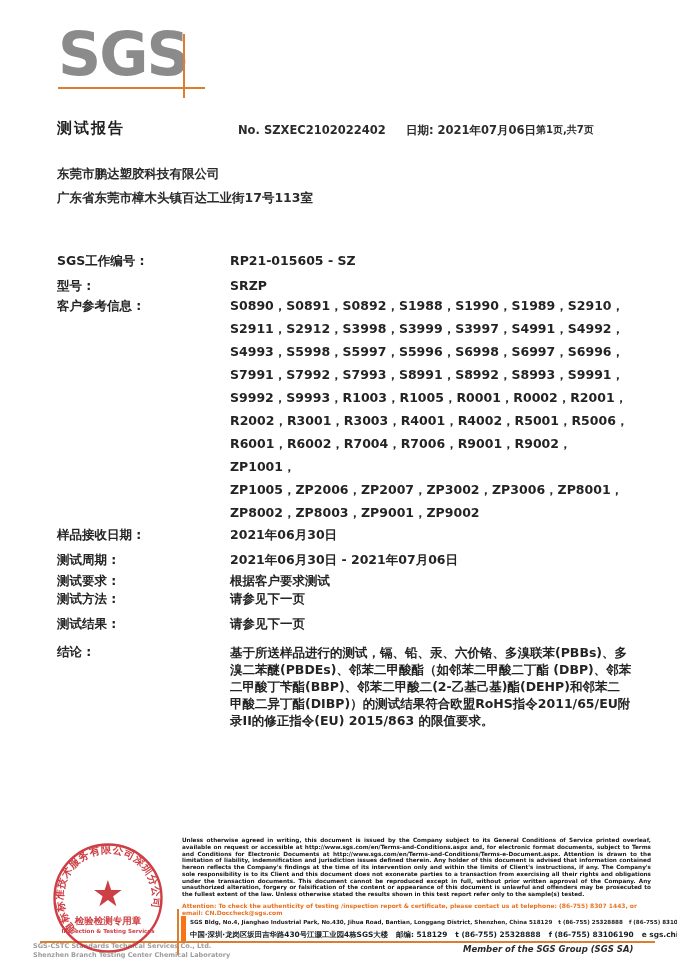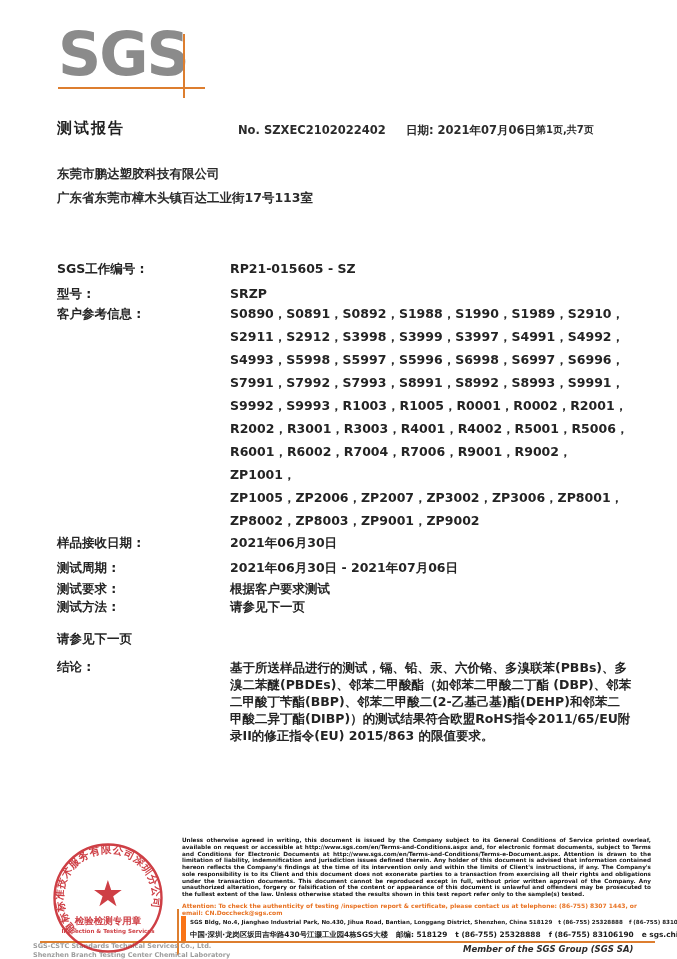--- a/index.html
+++ b/index.html
@@ -21,27 +21,27 @@
   .header-page{position:absolute;left:536px;top:123px;font-size:10px;font-weight:700;}
   
   .applicant{position:absolute;left:57px;top:162px;font-size:12.5px;font-weight:700;line-height:24px;}
   
   .main{position:absolute;left:57px;top:253px;width:575px;font-size:12.5px;
     font-weight:700;color:#242424;}
   .intro{margin-bottom:10px;line-height:16px;}
   .frow{display:flex;align-items:flex-start;}
   .flabel{width:173px;flex:0 0 173px;line-height:16px;}
   .fvalue{flex:1;line-height:16px;}
-  .r-job{margin-bottom:9px;margin-top:8px;}
+  .r-job{margin-bottom:9px;}
   .r-model{margin-bottom:0px;}
   .ref-lines div{line-height:23px;}
   .r-received{margin-top:3px;margin-bottom:9px;align-items:center;}
   .r-period{margin-bottom:5px;}
   .r-request{margin-bottom:2px;}
-  .r-method{margin-bottom:16px;align-items:center;}
+  .r-method{margin-bottom:9px;align-items:center;}
   .r-result{margin-bottom:12px;}
   .conclusion-text{line-height:17px;width:402px;}
   
   .org-lines{position:absolute;left:33px;top:918px;font-size:6.5px;line-height:9px;
     color:#9d9d9d;font-weight:700;z-index:1;white-space:nowrap;margin-top:24px;}
   .stamp{position:absolute;left:48px;top:840px;z-index:2;opacity:.88;}
   .disclaimer{position:absolute;left:182px;top:837px;width:469px;font-size:5.7px;
     line-height:6.75px;text-align:justify;color:#161616;font-weight:600;}
   .attention{position:absolute;left:182px;top:903px;width:469px;font-size:6px;
     line-height:6.9px;color:#e87324;font-weight:800;}
@@ -115,20 +115,21 @@
       <div class="flabel">测试要求 :</div>
       <div class="fvalue">根据客户要求测试</div>
     </div>
 
     <div class="frow r-method">
       <div class="flabel">测试方法 :</div>
       <div class="fvalue">请参见下一页</div>
     </div>
 
     <div class="frow r-result">
+      <div class="flabel">测试结果 :</div>
       <div class="fvalue">请参见下一页</div>
     </div>
 
     <div class="frow">
       <div class="flabel">结论 :</div>
       <div class="fvalue conclusion-text">基于所送样品进行的测试，镉、铅、汞、六价铬、多溴联苯(PBBs)、多溴二苯醚(PBDEs)、邻苯二甲酸酯（如邻苯二甲酸二丁酯 (DBP)、邻苯二甲酸丁苄酯(BBP)、邻苯二甲酸二(2-乙基己基)酯(DEHP)和邻苯二甲酸二异丁酯(DIBP)）的测试结果符合欧盟RoHS指令2011/65/EU附录II的修正指令(EU) 2015/863 的限值要求。</div>
     </div>
   </div>
 
   <div class="org-lines">

